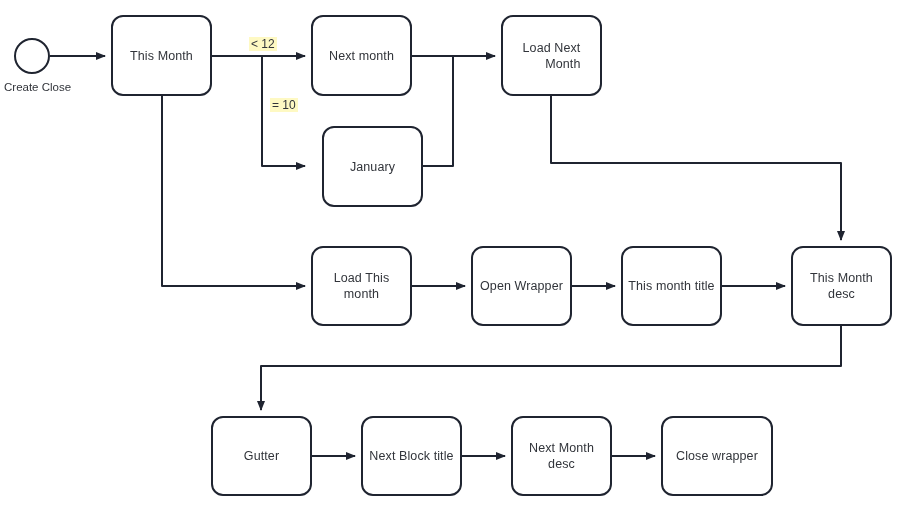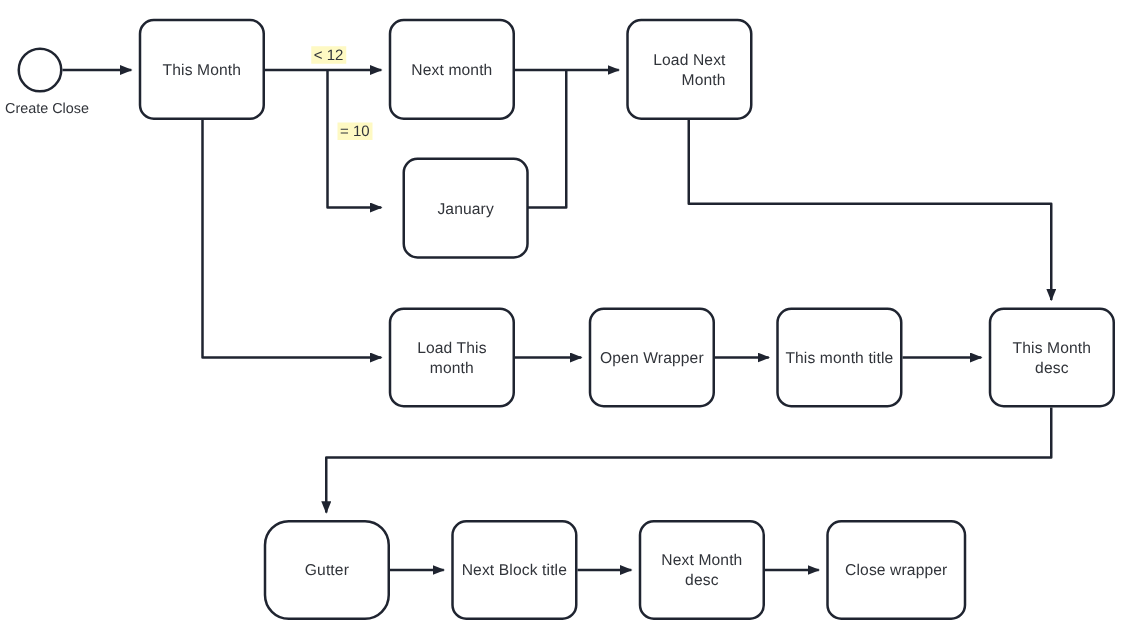--- a/index.html
+++ b/index.html
@@ -105,21 +105,21 @@
       <div class="node" style="left: 311px; top: 15px; width: 101px; height: 81px;"><span>Next month</span></div>
       <div class="node" style="left: 311px; top: 126px; width: 101px; height: 81px; margin-left: 11px;"><span>January</span></div>
       <div class="node" style="left: 501px; top: 15px; width: 101px; height: 81px; text-align: right;"><span>Load Next
 Month</span></div>
       <div class="node" style="left: 311px; top: 246px; width: 101px; height: 80px;"><span>Load This
 month</span></div>
       <div class="node" style="left: 471px; top: 246px; width: 101px; height: 80px; justify-content: center;"><span>Open Wrapper</span></div>
       <div class="node" style="left: 621px; top: 246px; width: 101px; height: 80px;"><span>This month title</span></div>
       <div class="node" style="left: 791px; top: 246px; width: 101px; height: 80px;"><span>This Month
 desc</span></div>
-      <div class="node" style="left: 211px; top: 416px; width: 101px; height: 80px; border-radius: 20px;"><span>Gutter</span></div>
+      <div class="node" style="left: 211px; top: 416px; width: 101px; height: 80px;"><span>Gutter</span></div>
       <div class="node" style="left: 361px; top: 416px; width: 101px; height: 80px;"><span>Next Block title</span></div>
       <div class="node" style="left: 511px; top: 416px; width: 101px; height: 80px;"><span>Next Month
 desc</span></div>
       <div class="node" style="left: 661px; top: 416px; width: 112px; height: 80px;"><span>Close wrapper</span></div>
     </div>
   <div id="label-layer">
       <div class="edge-label" style="left: 249px; top: 37px;">&lt; 12</div>
       <div class="edge-label" style="left: 270px; top: 98px;">= 10</div>
     </div>
 

